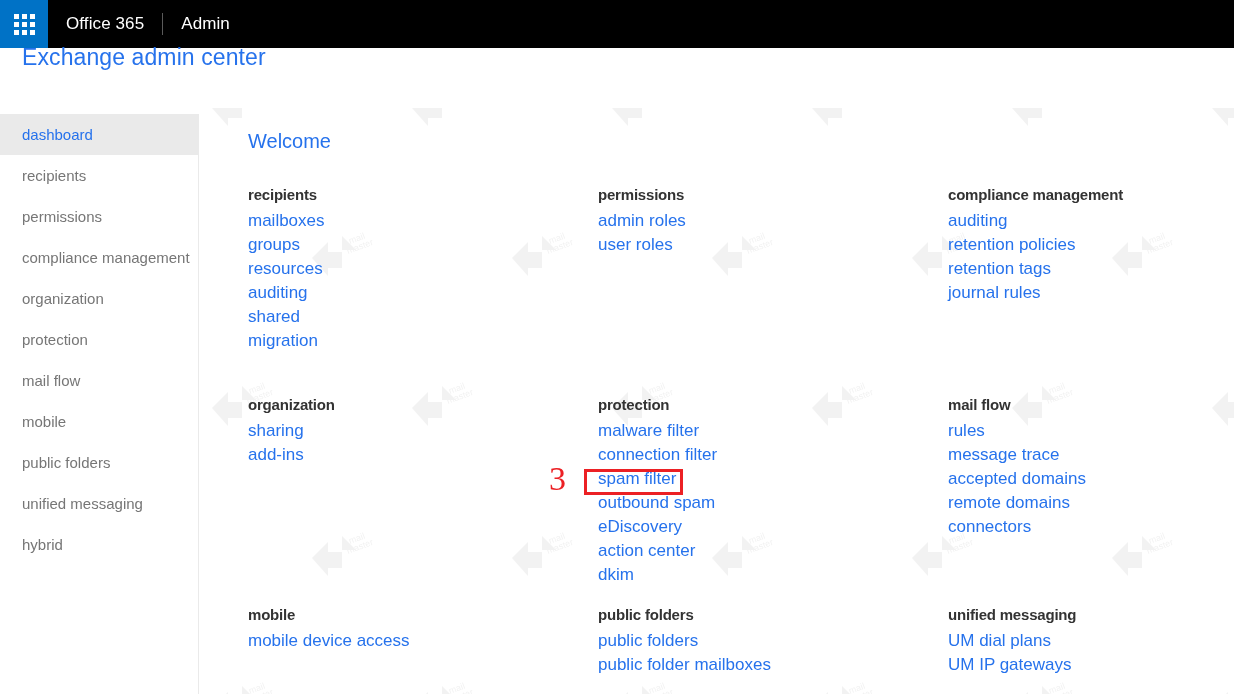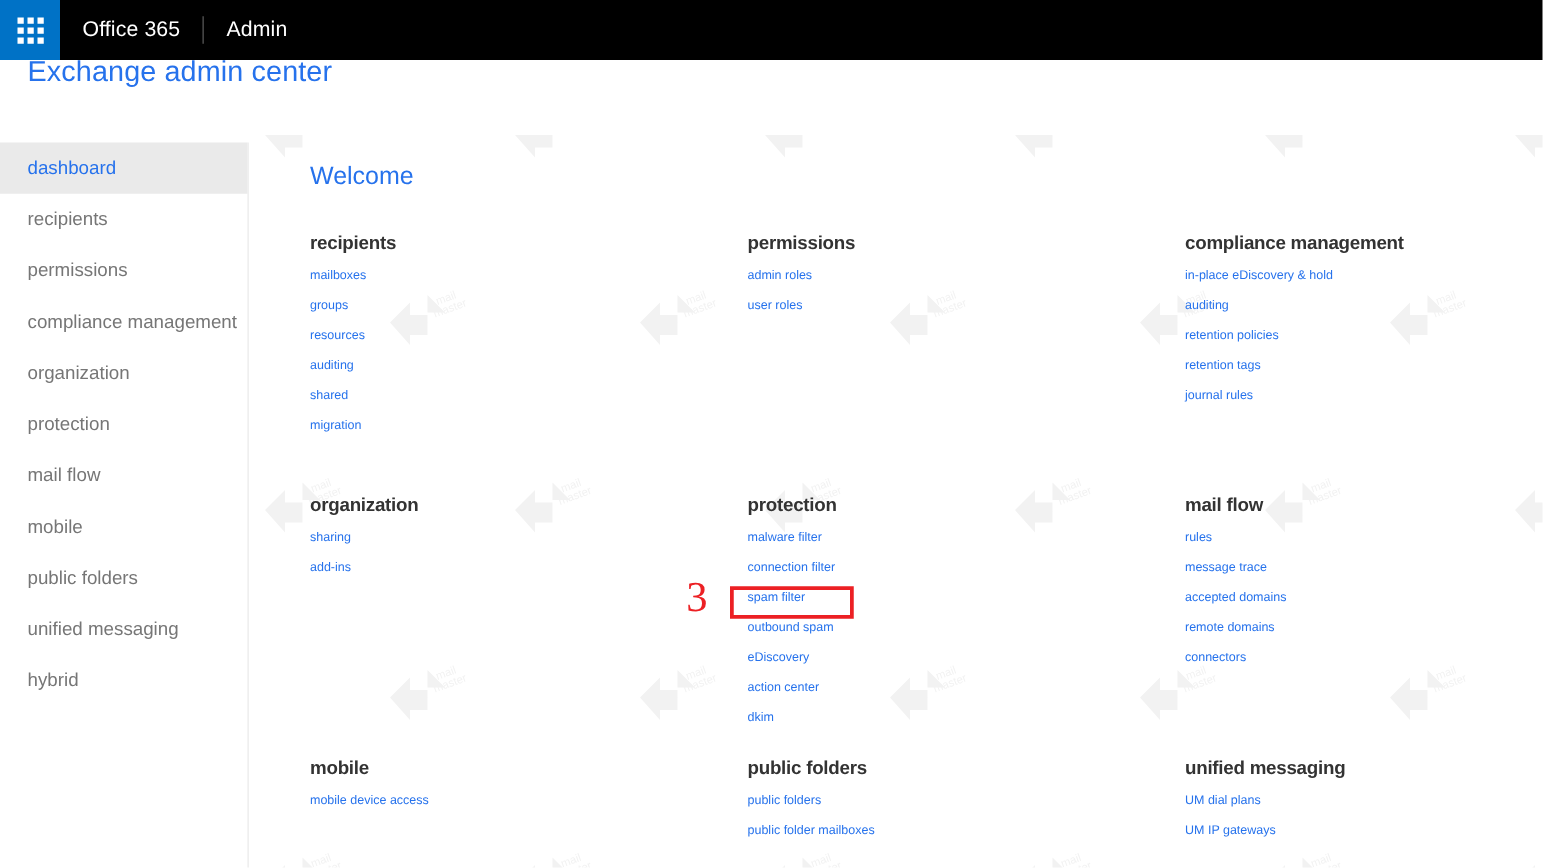--- a/index.html
+++ b/index.html
@@ -122,21 +122,21 @@
   .col { width: 350px; flex: none; }
   .sec-title {
     font-size: 15px;
     font-weight: bold;
     color: #333333;
     margin: 0 0 6px 0;
     letter-spacing: -.2px;
   }
   .sec-link {
     display: block;
-    font-size: 10px;
+    font-size: 17px;
     color: #2672ec;
     line-height: 24px;
     text-decoration: none;
     cursor: pointer;
     width: max-content;
   }
 
   .row-1 { height: 210px; }
   .row-2 { height: 210px; }
   .row-3 { height: 110px; }
@@ -514,21 +514,20 @@
           <a class="sec-link">shared</a>
           <a class="sec-link">migration</a>
         </div>
         <div class="col">
           <div class="sec-title">permissions</div>
           <a class="sec-link">admin roles</a>
           <a class="sec-link">user roles</a>
         </div>
         <div class="col">
           <div class="sec-title">compliance management</div>
-          <a class="sec-link">in-place eDiscovery &amp; hold</a>
           <a class="sec-link">auditing</a>
           <a class="sec-link">retention policies</a>
           <a class="sec-link">retention tags</a>
           <a class="sec-link">journal rules</a>
         </div>
       </div>
       <div class="row row-2">
         <div class="col">
           <div class="sec-title">organization</div>
           <a class="sec-link">sharing</a>

